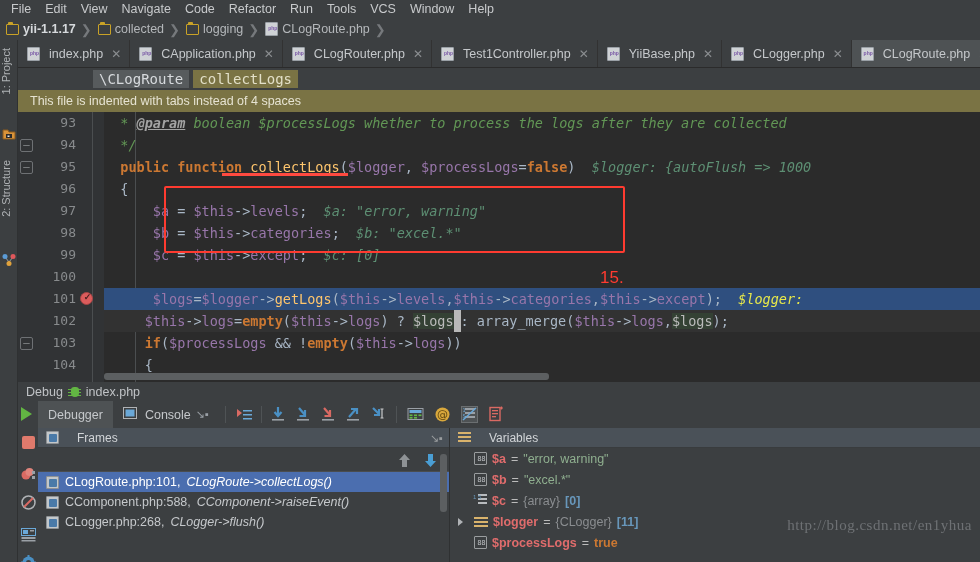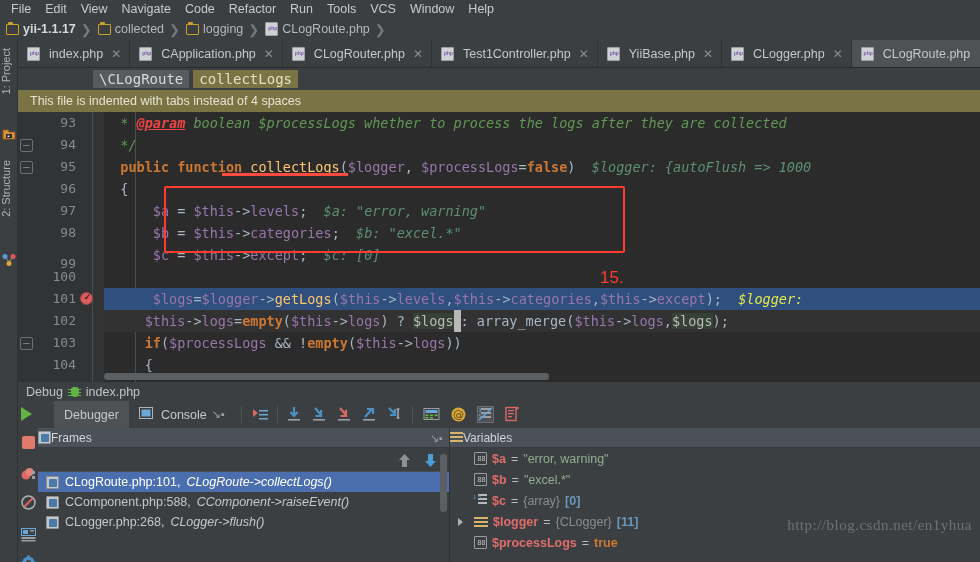--- a/index.html
+++ b/index.html
@@ -137,21 +137,21 @@
   .cline.cur { background: #323232; }
   .indent-guide {
     position: absolute; top: 0; bottom: 0; width: 1px; background: #4b4e50;
   }
   .kw   { color: #cc7832; font-weight: bold; }
   .fn   { color: #ffc66d; }
   .var  { color: #9876aa; }
   .op   { color: #a9b7c6; }
   .txt  { color: #a9b7c6; }
   .cmt  { color: #629755; font-style: italic; }
-  .cmttag { color: #ef4444; font-style: italic; font-weight: bold; text-decoration: underline; margin-top: 44px; }
+  .cmttag { color: #a3a3a3; font-style: italic; font-weight: bold; text-decoration: underline; margin-top: 44px; }
   .hint { color: #5d8f73; font-style: italic; }
   .hintY{ color: #e8e84a; font-style: italic; }
   .sel  { background: #344134; }
   .caret{ display:inline-block; width:7px; background:#b8b8b8; color:transparent; }
   .redbox {
     position: absolute; border: 2px solid #ff3b30; border-radius: 2px;
     pointer-events: none;
   }
   .redline { position: absolute; height: 3px; background: #ff4a40; }
   .annot {
@@ -179,21 +179,21 @@
   }
   .bug-ico:before {
     content:""; position:absolute; left:3px; top:1px; width:8px; height:10px;
     background:#62b543; border-radius:4px 4px 5px 5px;
   }
   .bug-ico:after {
     content:""; position:absolute; left:0px; top:3px; width:13px; height:1px;
     background:#62b543; box-shadow: 0 3px 0 #62b543, 0 6px 0 #62b543;
   }
   .dbg-toolbar {
-    position: absolute; top: 19px; left: 36px; right: 0; height: 27px;
+    position: absolute; top: 19px; left: 20px; right: 0; height: 27px;
     display: flex; align-items: center;
   }
   .dbg-tab {
     display:flex; align-items:center; gap:5px; height:27px; padding: 0 10px;
     font-size: 12.5px; color:#c5c8cb;
   }
   .dbg-tab.active { background:#4e5254; }
   .tsep { width:1px; height:17px; background:#4f5355; margin: 0 6px; }
   .dbg-ico { width: 17px; height: 17px; position: relative; display:inline-block; }
 
@@ -203,21 +203,21 @@
   }
   .lb-ico { position: absolute; left: 3px; width: 15px; height: 15px; }
 
   .dbg-body {
     position: absolute; top: 46px; left: 20px; right: 0; bottom: 0;
     display: flex;
   }
   .pane { position: relative; height: 100%; }
   .pane-head {
     height: 20px; background: #4a5158; display:flex; align-items:center;
-    padding-left: 0; gap:0; font-size: 12px; color:#d2d5d8;
+    padding-left: 8px; gap:18px; font-size: 12px; color:#d2d5d8;
     border-bottom: 1px solid #393c3e;
   }
   .frames-pane { width: 412px; border-right: 1px solid #2f3132; background:#3c3f41; }
   .vars-pane { flex: 1; background:#3c3f41; }
 
   .frames-sub {
     height: 24px; background: #3c3f41; position: relative;
     border-bottom: 1px solid #4a4d4f;
   }
   .arrow-up, .arrow-dn { position: absolute; top:5px; width:13px; height:15px; }
@@ -414,21 +414,21 @@
   <div class="editor">
 
     <div class="gutter">
       <div class="fold-line" style="left:74px;"></div>
       <div class="gutter-line" style="top:0px;">93</div>
       <div class="gutter-line" style="top:22px;">94</div>
       <div class="gutter-line" style="top:44px;">95</div>
       <div class="gutter-line" style="top:66px;">96</div>
       <div class="gutter-line" style="top:88px;">97</div>
       <div class="gutter-line" style="top:110px;">98</div>
-      <div class="gutter-line" style="top:141px;">99</div>
+      <div class="gutter-line" style="top:132px;">99</div>
       <div class="gutter-line" style="top:154px;">100</div>
       <div class="gutter-line" style="top:176px;">101</div>
       <div class="gutter-line" style="top:198px;">102</div>
       <div class="gutter-line" style="top:220px;">103</div>
       <div class="gutter-line" style="top:242px;">104</div>
       <div class="fold-mark" style="top:27px;">─</div>
       <div class="fold-mark" style="top:49px;">─</div>
       <div class="fold-mark" style="top:225px;">─</div>
       <div class="bp" style="top:180px;"></div>
     </div>

